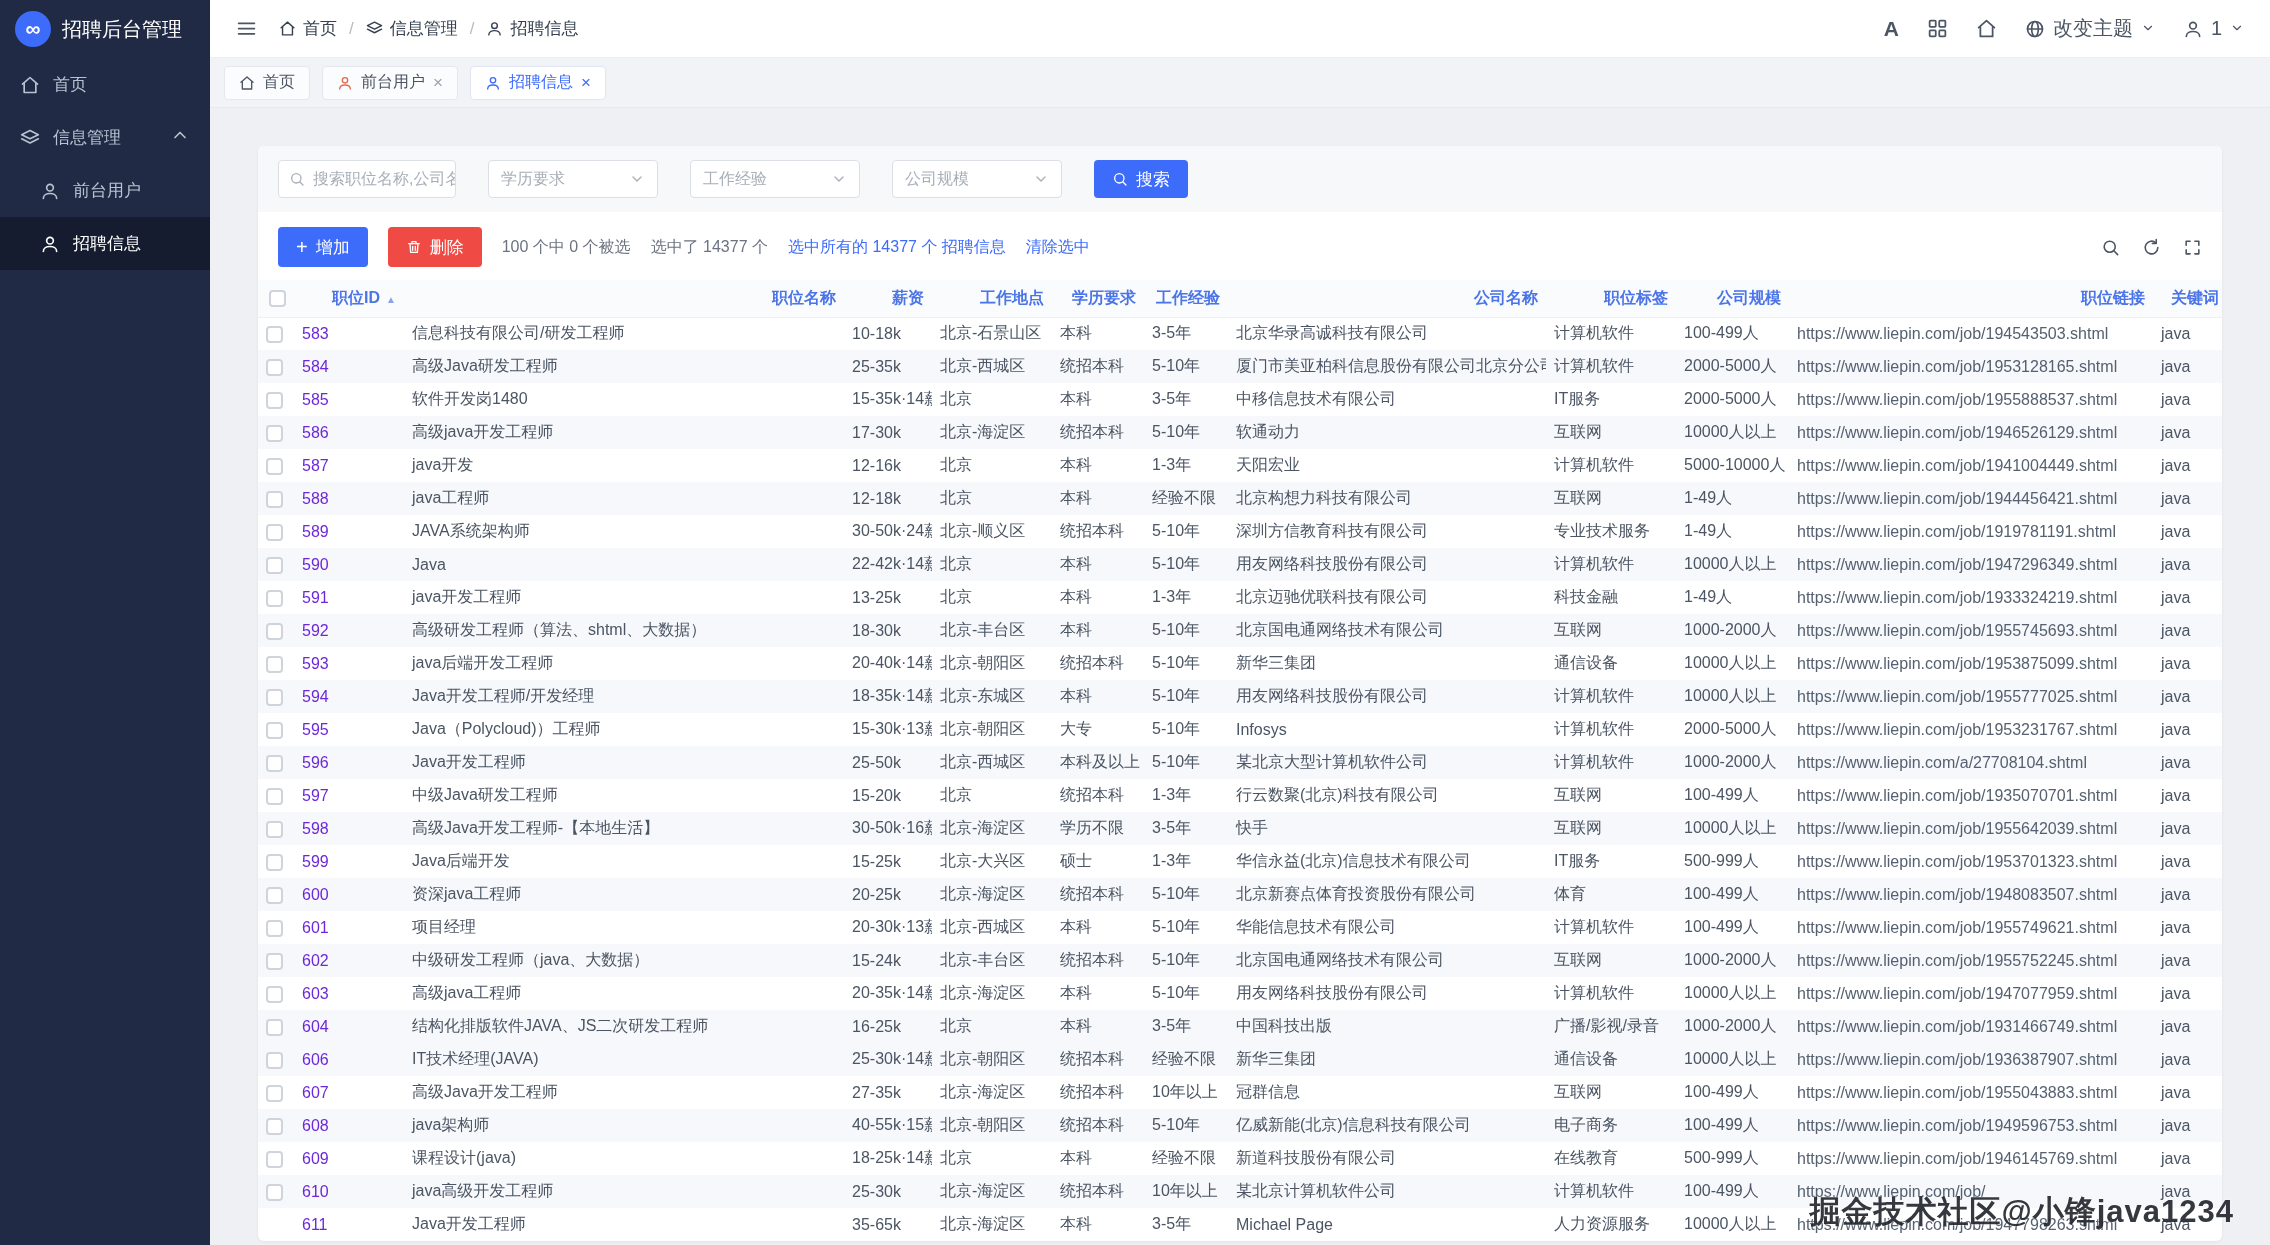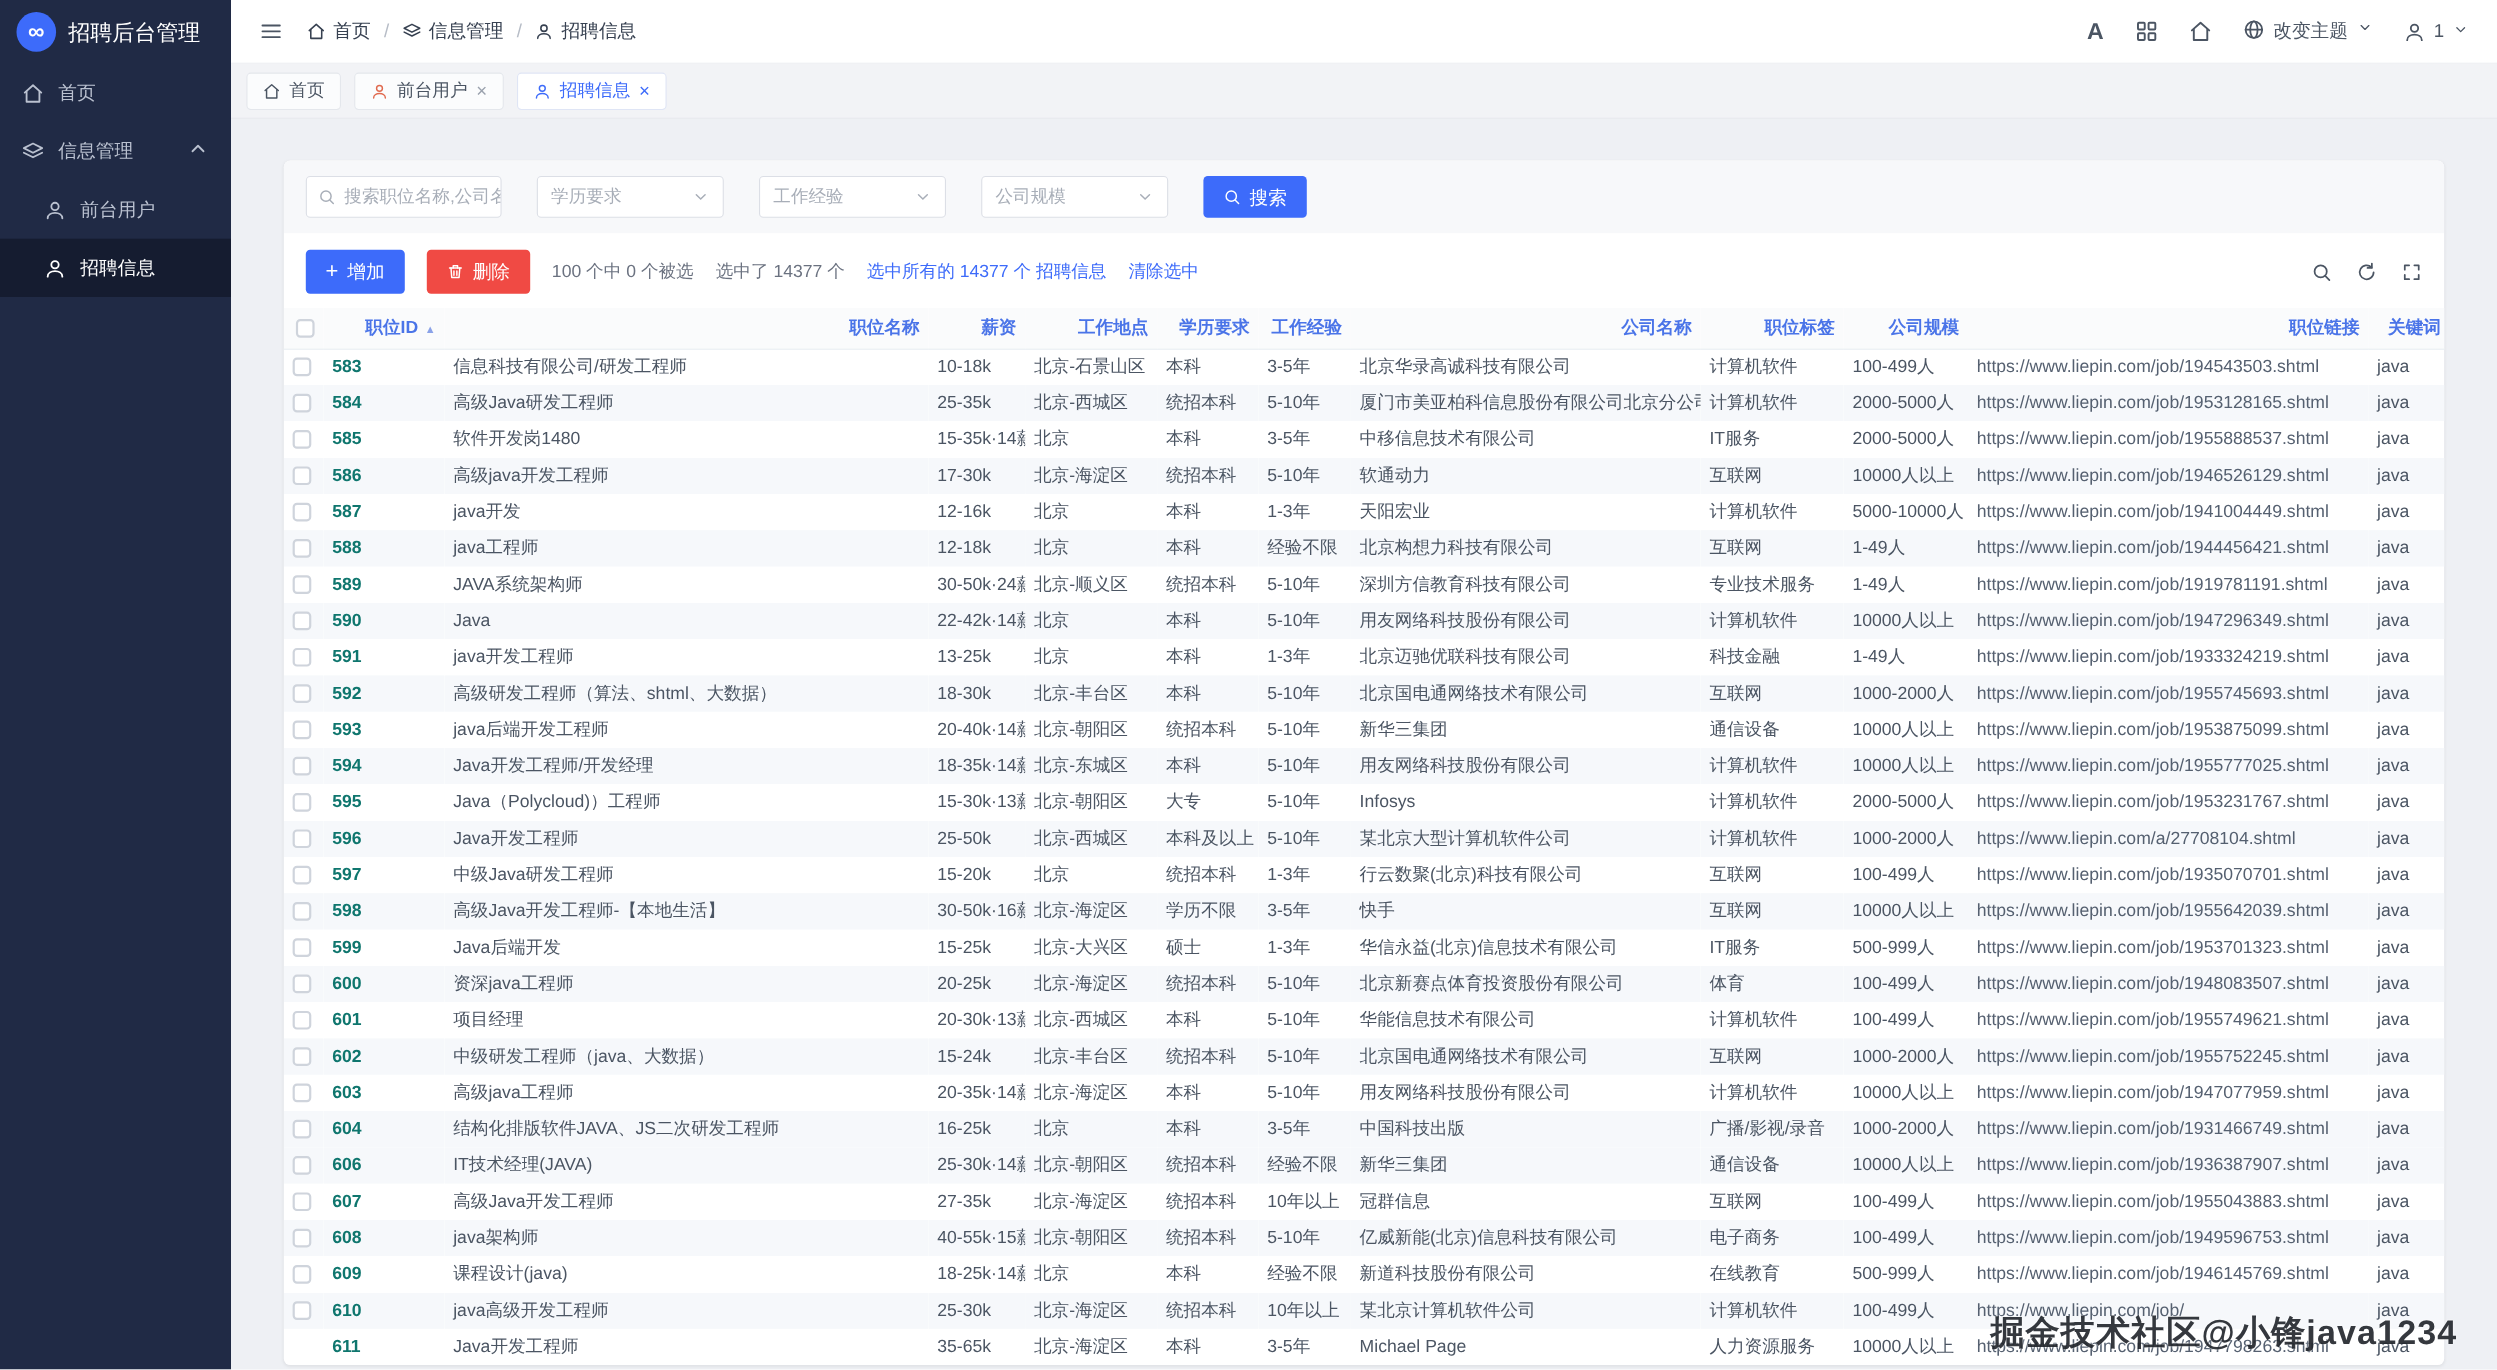--- a/index.html
+++ b/index.html
@@ -23,21 +23,21 @@
   .topbar { height:58px; background:#fff; display:flex; align-items:center; justify-content:space-between; padding:0 26px; border-bottom:1px solid #eceef2; flex-shrink:0; }
   .topbar-left { display:flex; align-items:center; gap:22px; }
   .icon-btn { color:#4b5563; display:flex; align-items:center; cursor:pointer; }
   .icon-btn svg { width:21px; height:21px; }
   .breadcrumb { display:flex; align-items:center; gap:12px; font-size:17px; color:#374151; }
   .crumb { display:flex; align-items:center; gap:7px; cursor:pointer; }
   .crumb svg { width:17px; height:17px; }
   .crumb-sep { color:#b6bcc6; }
   .topbar-right { display:flex; align-items:center; gap:28px; color:#4b5563; }
   .font-icon { font-size:21px; font-weight:700; cursor:pointer; }
-  .theme-switch, .user-menu { display:flex; gap:8px; font-size:17px; cursor:pointer; }
+  .theme-switch, .user-menu { display:flex; align-items:center; gap:8px; font-size:20px; cursor:pointer; }
   .theme-switch svg, .user-menu svg { width:20px; height:20px; }
   .chev-small svg { width:14px; height:14px; }
 
   
   .tabbar { height:50px; background:#f2f3f6; border-bottom:1px solid #e7e9ee; display:flex; align-items:center; gap:12px; padding:0 14px; flex-shrink:0; }
   .tab { height:34px; background:#fbfcfd; border:1px solid #e4e7ec; border-radius:4px; display:flex; align-items:center; gap:8px; padding:0 14px; font-size:16px; color:#4b5563; cursor:pointer; white-space:nowrap; }
   .tab svg { width:16px; height:16px; }
   .tab .tab-close { font-size:17px; color:#9aa1ad; line-height:1; }
   .tab.active { background:#fff; color:#3d6bfa; border-color:#dfe5f5; }
   .tab.active .tab-close { color:#3d6bfa; }
@@ -63,21 +63,21 @@
   .btn-add .plus { font-size:20px; line-height:1; }
   .link-text { color:#3d6bfa; cursor:pointer; }
   .toolbar-icons { margin-left:auto; display:flex; align-items:center; gap:22px; color:#8a919d; }
   .toolbar-icons .icon-btn svg { width:19px; height:19px; }
 
   
   table { width:100%; border-collapse:collapse; table-layout:fixed; font-size:16px; }
   thead th { height:37px; background:#fafbfc; color:#4a74e8; font-weight:700; text-align:right; padding:0 8px; white-space:nowrap; overflow:hidden; border-bottom:1px solid #edf0f4; }
   tbody td { height:33px; padding:0 8px; white-space:nowrap; overflow:hidden; color:#4b5563; }
   tbody tr.alt { background:#f6f8fb; }
-  td.id-link { color:#0f766e; font-weight:700; cursor:pointer; }
+  td.id-link { color:#6d28d9; font-weight:400; cursor:pointer; }
   td.link-cell { color:#556070; }
   .checkbox { display:inline-block; width:17px; height:17px; border:2px solid #cfd4dc; border-radius:4px; background:#fff; vertical-align:middle; cursor:pointer; }
   .sort-icon { font-size:10px; color:#8aa2e8; margin-left:6px; }
 
   
   .watermark { position:absolute; right:36px; bottom:12px; font-size:31px; font-weight:600; color:#24282e; opacity:.92; letter-spacing:1px; text-shadow:0 0 2px #fff; pointer-events:none; }
 
   svg { stroke:currentColor; fill:none; stroke-width:2; stroke-linecap:round; stroke-linejoin:round; }
 </style>
 </head>

